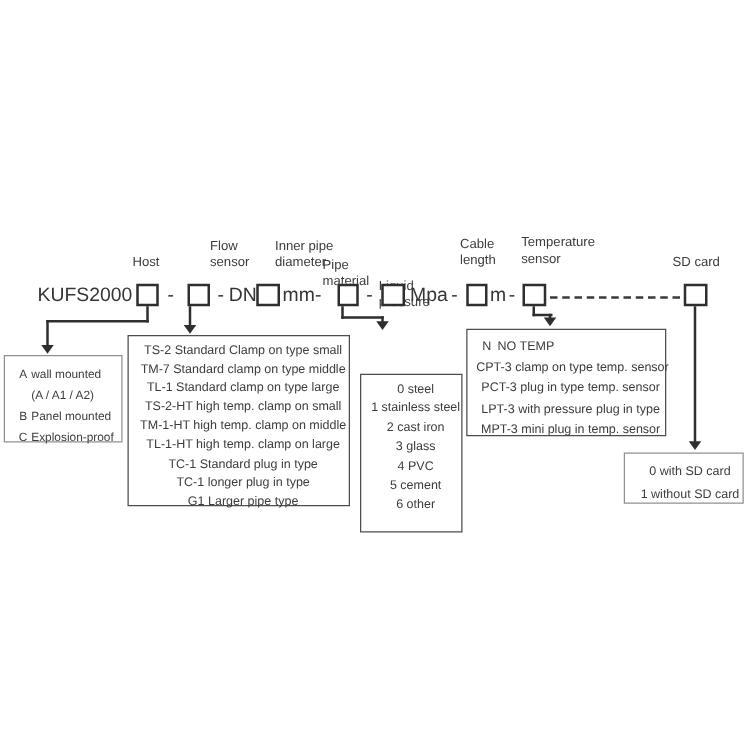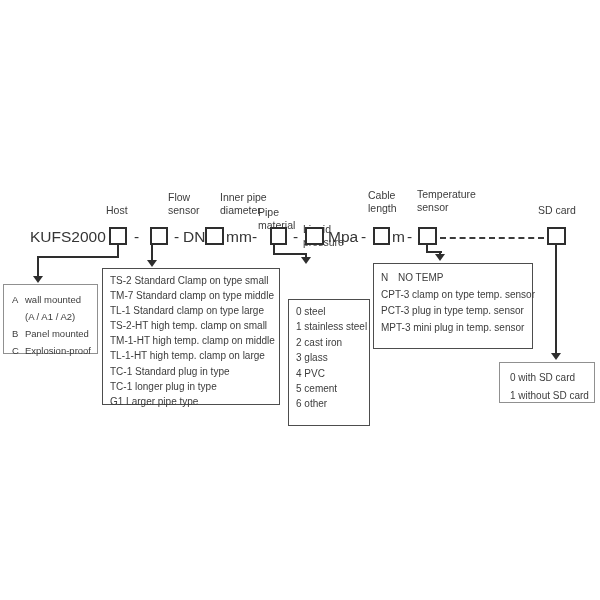--- a/index.html
+++ b/index.html
@@ -14,21 +14,21 @@
   .cbox { position:absolute; top:227px; width:18px; height:18px; box-sizing:border-box;
           border:2px solid #2e2e2e; background:#ffffff; }
   
   .vline,.hline { position:absolute; background:#2e2e2e; }
   .arrow { position:absolute; width:0; height:0;
            border-left:5px solid transparent; border-right:5px solid transparent;
            border-top:7px solid #2e2e2e; }
   .dashline { position:absolute; height:0; border-top:2px dashed #3a3a3a; }
   
   .obox { position:absolute; box-sizing:border-box; border:1.5px solid #4d4d4d;
-          background:#ffffff; font-size:10px; color:#3c3c3c; }
+          background:#ffffff; font-size:10px; color:#3c3c3c;text-align:center; }
   .obox.gray { border-color:#909090; }
   .oline { white-space:nowrap; }
   .krow { display:flex; white-space:nowrap; }
   .kcol { flex:0 0 auto; }
   #host-options { left:3px; top:284px; width:95px; height:70px; padding:6px 0 0 8px; line-height:17px; font-size:9.5px; }
   #host-options .kcol { width:13px; }
   #flow-options { left:102px; top:268px; width:178px; height:137px; padding:4px 0 0 7px; line-height:15.1px; }
   #pipe-options { left:288px; top:266px; width:82px; height:127px; padding:4px 0 0 7px; line-height:15.4px;margin-top:33px; }
   #temp-options { left:373px; top:263px; width:160px; height:86px; padding:6px 0 0 7px; line-height:16.6px; }
   #temp-options .kcol { width:17px; }
@@ -153,20 +153,21 @@
     <div class="oline">6 other</div>
   </div>
 
   <div class="obox" id="temp-options">
     <div class="krow">
       <span class="kcol">N</span>
       <span>NO TEMP</span>
     </div>
     <div class="oline">CPT-3 clamp on type temp. sensor</div>
     <div class="oline">PCT-3 plug in type temp. sensor</div>
+    <div class="oline">LPT-3 with pressure plug in type</div>
     <div class="oline">MPT-3 mini plug in temp. sensor</div>
   </div>
 
   <div class="obox gray" id="sd-options">
     <div class="oline">0 with SD card</div>
     <div class="oline">1 without SD card</div>
   </div>
 
 </div>
 

